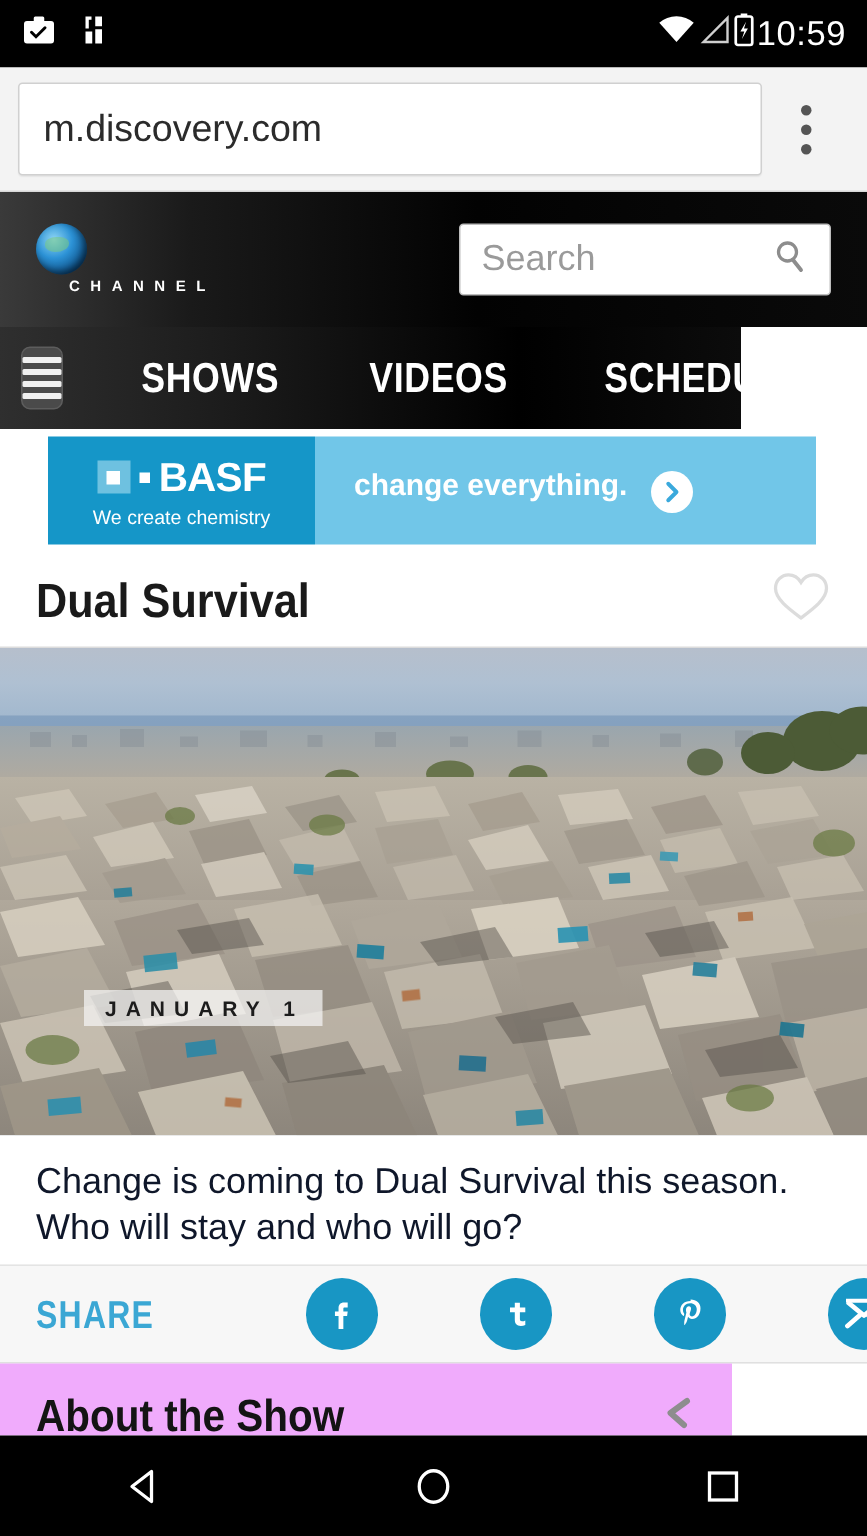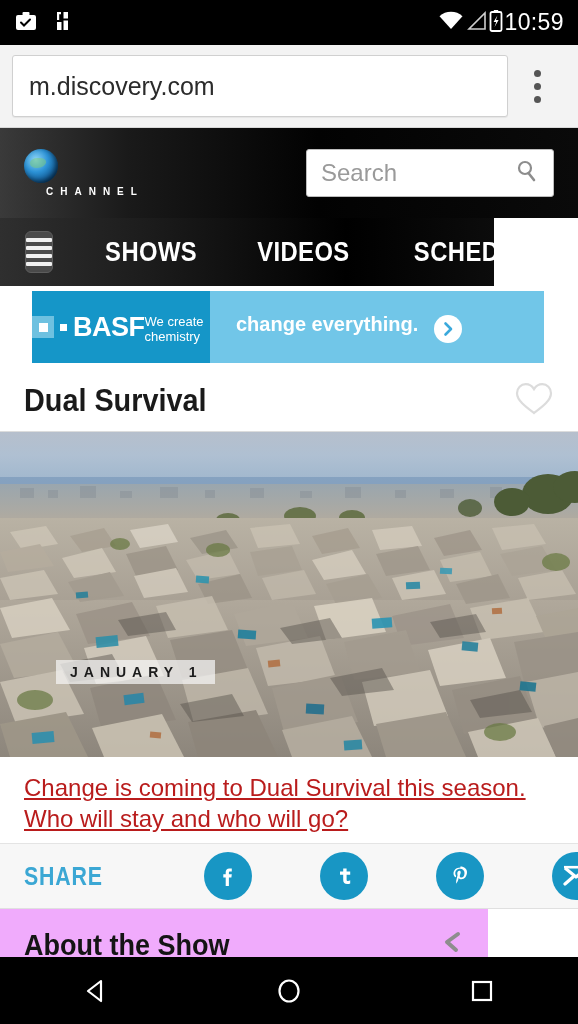--- a/index.html
+++ b/index.html
@@ -65,41 +65,41 @@
     margin-left:auto; width:248px; height:48px; background:#fff;
     border:1px solid #bdbdbd; border-radius:3px;
     display:flex; align-items:center; padding:0 14px;
   }
   .search-ph { font-size:24px; color:#9a9a9a; flex:1; }
 
   
   .sitenav {
     position:absolute; top:218px; left:0; width:494px; height:68px;
     background:linear-gradient(90deg,#2f2f2f 0%, #1c1c1c 30%, #000 70%, #0c0c0c 100%);
-    display:flex; align-items:center; padding-left:25px;
+    display:flex; align-items:center; padding-left:14px;
   }
   .hamburger {
     width:42px; height:42px; border-radius:6px; background:#4a4a4a;
     display:flex; flex-direction:column; justify-content:center; align-items:center; gap:4px;
     border:1px solid #5d5d5d;
   }
   .hamburger i { display:block; width:26px; height:4px; background:#f0f0f0; border-radius:1px; }
   .nav-div { width:1px; height:34px; background:#4a4a4a; margin:0 22px; }
   .nav-item {
     color:#fff; font-size:28px; font-weight:bold; letter-spacing:.5px;
     transform:scaleX(.85); transform-origin:center;
   }
 
   
   .ad-wrap { position:absolute; top:286px; left:0; width:578px; height:84px; background:#fff; }
   .ad {
     position:absolute; left:32px; top:5px; width:512px; height:72px; display:flex;
   }
   .ad-left {
-    width:178px; background:#1596c8; display:flex; 
+    width:178px; background:#1596c8; display:flex; flex-direction:column;
     justify-content:center; align-items:center; color:#fff;
   }
   .basf-row { display:flex; align-items:center; gap:6px; }
   .basf-sq {
     width:22px; height:22px; background:#6ec1e0; display:flex;
     align-items:center; justify-content:center;
   }
   .basf-sq i { width:9px; height:9px; background:#fff; display:block; }
   .basf-dot { width:7px; height:7px; background:#fff; display:block; }
   .basf-word { font-size:27px; font-weight:bold; letter-spacing:-.5px; }
@@ -137,21 +137,21 @@
     background:rgba(245,245,245,.72); color:#1c1c1c;
     font-size:14px; font-weight:bold; letter-spacing:6px;
     padding:4px 12px 4px 14px;
   }
 
   
   .desc {
     position:absolute; top:757px; left:0; width:578px; height:86px; background:#fff;
     padding:16px 24px 0 24px;
   }
-  .desc p { font-size:24px; color:#b91c1c; line-height:1.28;text-decoration:underline; }
+  .desc p { font-size:24px; color:#0f172a; line-height:1.28; }
 
   
   .share {
     position:absolute; top:843px; left:0; width:578px; height:66px;
     background:#f7f7f7; display:flex; align-items:center;
     border-top:1px solid #e4e4e4; border-bottom:1px solid #e0e0e0;
   }
   .share-label {
     color:#3ba7d4; font-size:26px; font-weight:bold; margin-left:24px;
     transform:scaleX(.82); transform-origin:left center; letter-spacing:1px;

